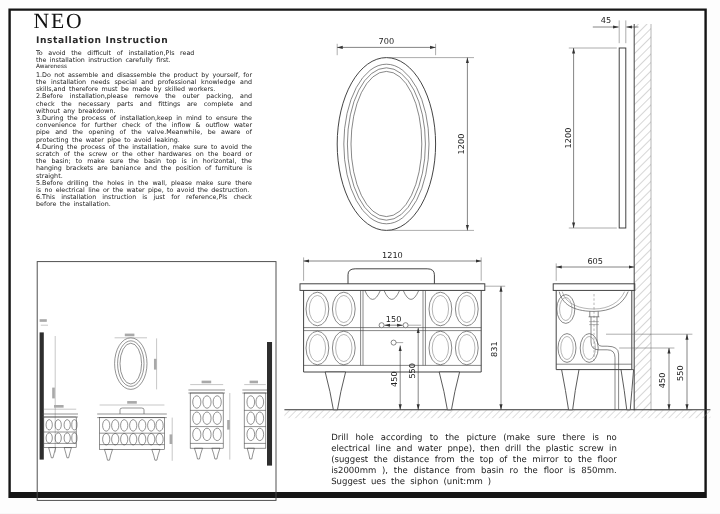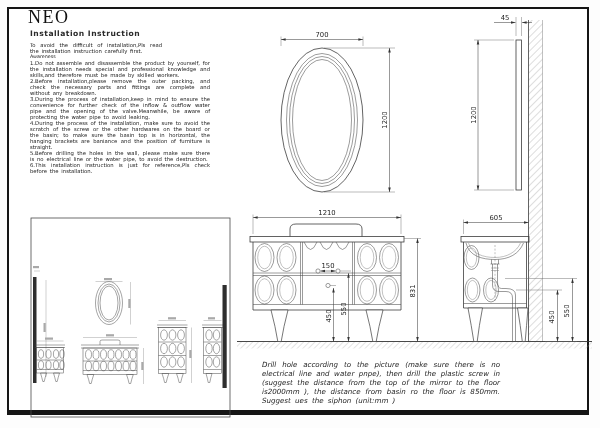--- a/index.html
+++ b/index.html
@@ -7,22 +7,22 @@
           font-family:"DejaVu Sans",sans-serif;outline:1px solid #d9d9d9;}
   .sheet{position:absolute;left:7px;top:7px;width:582px;height:408px;background:#ffffff;
          border:2px solid #151515;border-bottom-width:5px;box-sizing:border-box;}
   .brand{position:absolute;left:28px;top:7px;font-family:"Liberation Serif","DejaVu Serif",serif;
          font-size:18px;letter-spacing:1.5px;color:#111;}
   .title{position:absolute;left:30px;top:29px;font-size:7.6px;letter-spacing:0.5px;color:#2a2a2a;font-weight:bold;}
   .instructions{position:absolute;left:30px;top:42px;width:180px;color:#1c1c1c;
                 font-size:5.3px;line-height:6.0px;text-align:justify;word-spacing:1.1px;}
   .instructions .intro{width:132px;}
   .instructions .aw{font-size:4.8px;}
-  .footnote{position:absolute;left:262px;top:361px;width:238px;color:#1c1c1c;
-            font-size:7.1px;line-height:8.9px;text-align:justify;word-spacing:2px;font-style:italic;}
+  .footnote{position:absolute;left:276px;top:361px;width:238px;color:#1c1c1c;
+            font-size:7.1px;line-height:8.9px;text-align:justify;word-spacing:2px;}
   svg{position:absolute;left:0;top:0;}
   svg text{font-family:"DejaVu Sans",sans-serif;font-size:6.8px;fill:#222;}
   .ol{stroke:#3c3c3c;stroke-width:0.8;fill:none;}
   .ol2{stroke:#4a4a4a;stroke-width:0.55;fill:none;}
   .thin{stroke:#777;stroke-width:0.45;fill:none;}
   .dim{stroke:#444;stroke-width:0.55;fill:none;}
   .ext{stroke:#666;stroke-width:0.45;fill:none;}
   .mini{stroke:#4a4a4a;stroke-width:0.5;fill:none;}
   .minidim{stroke:#8a8a8a;stroke-width:0.4;fill:none;}
   .smudge{fill:#a9a9a9;}

